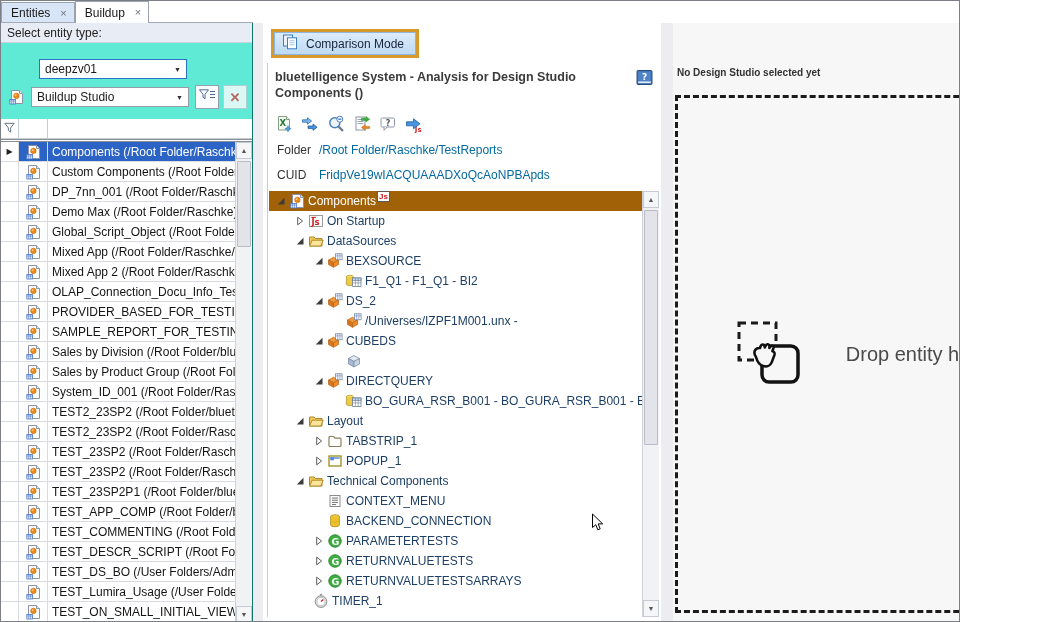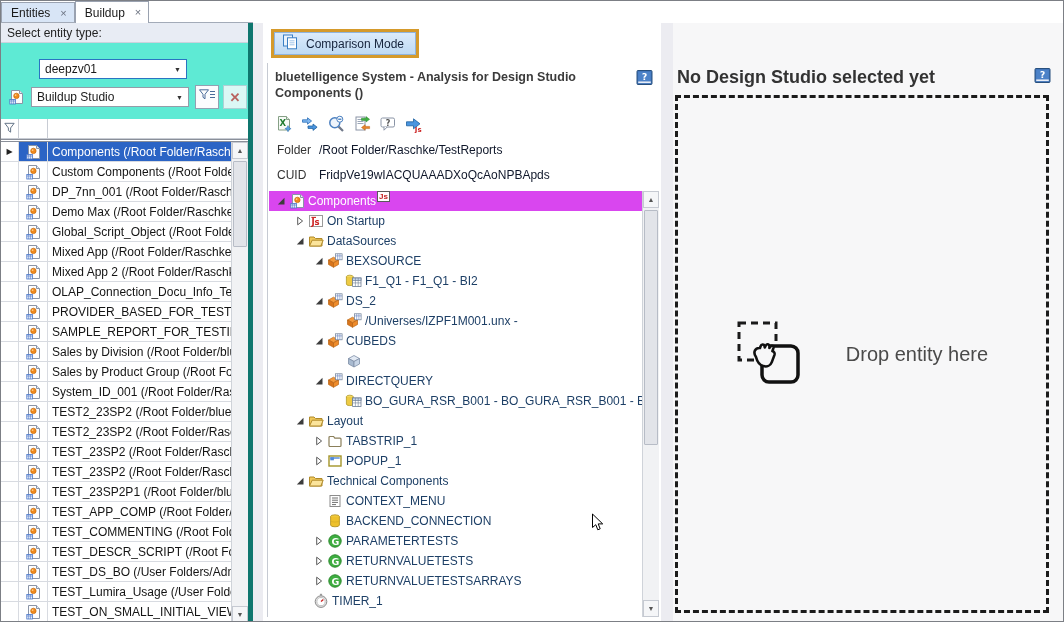--- a/index.html
+++ b/index.html
@@ -1,33 +1,33 @@
 <!DOCTYPE html>
 <html><head>
 <meta charset="utf-8">
 <style>
   * { box-sizing: border-box; }
   html,body { margin:0; padding:0; background:#ffffff; }
   .window {
-    position:relative; width:1064px; height:622px;
+    position:relative; width:960px; height:622px;
     border:1px solid #7c7f85; background:#ffffff; overflow:hidden;
     font-family:"Liberation Sans","DejaVu Sans",sans-serif; font-size:12px; color:#1a1a1a;
   }
   
   .tabbar { position:absolute; left:0; top:0; right:0; height:22px; background:#fff; }
   .tabbar::after { content:""; position:absolute; left:0; top:21px; width:252px; border-bottom:1px solid #a3abb8; }
   .tab { position:relative; float:left; height:22px; padding:0 7px 0 9px; display:flex; align-items:center; gap:10px;
          border:1px solid #9aa2b0; border-bottom:none; cursor:default; }
   .tab.inactive { background:#d8e5f6; margin-top:1px; height:21px; }
   .tab.active { background:#ffffff; z-index:2; }
   .tab .tabx { color:#6b7280; font-size:11px; line-height:11px; }
   
   .main { position:absolute; left:0; top:22px; right:0; bottom:0; }
   .left-panel { position:absolute; left:0; top:0; width:252px; height:600px;
-                background:#fbfcfe; border-right:5px solid #0f766e; }
+                background:#fbfcfe; border-right:1px solid #0f766e; }
   .splitter1 { position:absolute; left:252px; top:0; width:10px; height:600px; background:#ececf1; }
   .center-panel { position:absolute; left:262px; top:0; width:398px; height:600px; background:#fff; }
   .splitter2 { position:absolute; left:660px; top:0; width:12px; height:600px; background:#ececf1; }
   .right-panel { position:absolute; left:672px; top:0; width:390px; height:600px; background:#f7f7f8; }
   
   .lp-header { height:20px; background:#e8ecf4; border-bottom:1px solid #ccd2dd; padding:3px 0 0 6px; color:#222; }
   .lp-controls { position:relative; height:76px; background:#5eead4; }
   .dropdown { position:absolute; height:20px; background:#fff; display:flex; align-items:center;
               justify-content:space-between; padding:0 5px; cursor:default; }
   .dd-arrow { font-size:7px; color:#333; }
@@ -64,36 +64,36 @@
              font-family:"Liberation Sans","DejaVu Sans",sans-serif; }
   .center-content { position:absolute; left:4px; top:40px; right:2px; bottom:6px; border-left:1px solid #c6cad2; background:#fff; }
   .title-row { position:absolute; left:7px; top:6px; right:6px; display:flex; justify-content:space-between; align-items:flex-start; }
   .c-title { font-weight:bold; font-size:12.5px; line-height:16px; color:#3b3b3b; width:352px; }
   .help-ic { width:17px; height:17px; display:inline-block; cursor:pointer; flex:none; }
   .toolbar { position:absolute; left:7px; top:52px; display:flex; gap:8px; }
   .tool-ic { width:18px; height:18px; display:inline-block; cursor:pointer; }
   .meta { position:absolute; left:9px; display:flex; }
   .meta-f { top:80px; } .meta-c { top:105px; }
   .meta-label { width:42px; color:#333; flex:none; }
-  .meta-value { color:#0f172a; white-space:nowrap; }
+  .meta-value { color:#0369a1; white-space:nowrap; }
   
   .tree-wrap { position:absolute; left:1px; top:128px; right:0; bottom:0; background:#fff; }
   .tree-rows { position:absolute; left:0; top:0; right:17px; bottom:0; overflow:hidden; }
   .tree-row { height:20px; display:flex; align-items:center; white-space:nowrap; cursor:default; }
   .tw-arrow { width:15px; height:14px; flex:none; display:flex; align-items:center; justify-content:center; }
   .tw-icon { width:17px; height:16px; flex:none; margin-right:3px; display:flex; align-items:center; justify-content:center; }
   .tw-label { color:#1d3f66; }
-  .tree-row.selected { background:#d946ef; }
+  .tree-row.selected { background:#a16207; }
   .tree-row.selected .tw-label { color:#fff; }
   .badge-js { display:inline-block; margin-left:1px; transform:translateY(-5px); background:#fff; border:1px solid #5a5a5a;
               color:#c42222; font-size:8px; font-weight:bold; line-height:9px; padding:0 1px; }
   .tree-scroll { position:absolute; top:0; right:0; width:17px; bottom:0; background:#f1f2f4; border-left:1px solid #cfd3d9; }
   
   .rp-title-row { position:absolute; left:4px; top:44px; right:12px; display:flex; justify-content:space-between; align-items:flex-start; }
-  .rp-title { font-weight:bold; font-size:18px; color:#333; }
+  .rp-title { font-weight:bold; font-size:10px; color:#333; }
   .dropzone { position:absolute; left:2px; right:14px; top:72px; bottom:10px; border:3px dashed #1b1b1b; background:#f7f7f8;
               display:flex; align-items:center; justify-content:center; gap:40px; }
   .drop-text { font-size:20px; color:#4a4a4a; font-family:"Liberation Sans","DejaVu Sans",sans-serif; }
   
   .mouse-cursor { position:absolute; left:328px; top:490px; z-index:50; pointer-events:none; }
 </style>
 </head>
 <body>
 
 <div class="window">

